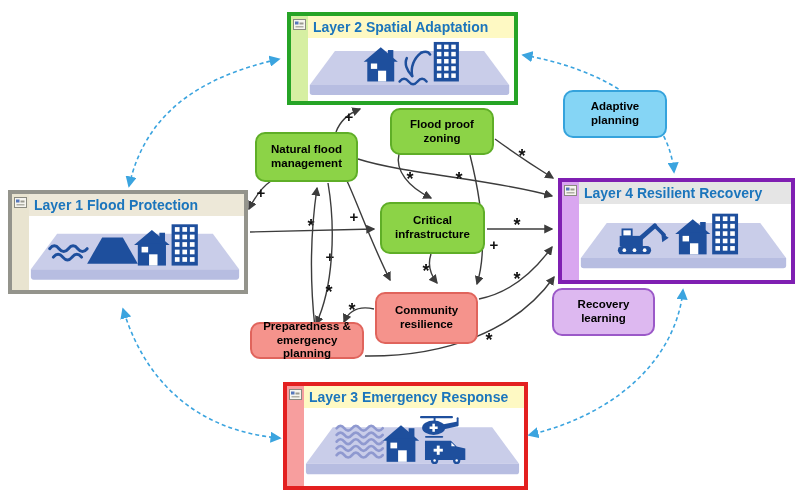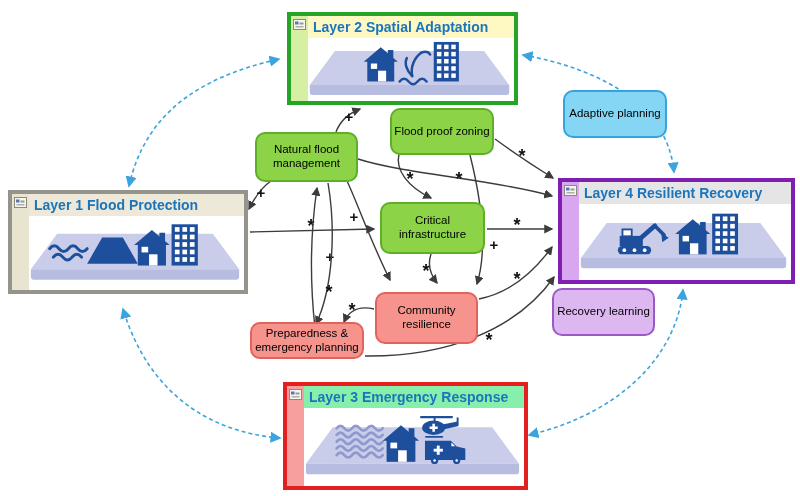--- a/index.html
+++ b/index.html
@@ -15,22 +15,22 @@
   .edge-sign{font-weight:bold;fill:#111;text-anchor:middle;font-family:"Liberation Sans",sans-serif;}
   .layer{position:absolute;box-sizing:border-box;border:4px solid #888;background:#fff;z-index:2;}
   .band{position:absolute;left:0;top:0;bottom:0;width:17px;}
   .titlebar{position:absolute;left:17px;right:0;top:0;height:22px;display:flex;align-items:center;}
   .layer-title{font-size:14px;font-weight:bold;color:var(--title-col);white-space:nowrap;padding-left:5px;}
   .mini-icon{position:absolute;left:2px;top:3px;z-index:4;line-height:0;}
   .content{position:absolute;left:17px;top:22px;right:3px;bottom:3px;background:#fff;
            display:flex;align-items:center;justify-content:center;}
   .scene{width:100%;height:100%;}
   .node{position:absolute;box-sizing:border-box;border-radius:10px;border:2.5px solid;
-        display:flex;align-items:center;justify-content:center;text-align:center;
-        font-weight:normal;font-size:11.5px;line-height:1.2;color:#000;padding:2px;z-index:5;}
+        display:flex;align-items:center;text-align:center;
+        font-weight:bold;font-size:11.5px;line-height:1.2;color:#000;padding:2px;z-index:5;}
   .icon-stroke{stroke:var(--icon-blue);fill:none;stroke-linecap:round;}
   .icon-fill{fill:var(--icon-blue);}
 </style>
 </head>
 <body>
 
 <div class="canvas">
 
   <svg id="edge-layer" width="800" height="496">
     <defs>
@@ -187,21 +187,21 @@
   <div class="layer" style="left: 283px; top: 382px; width: 245px; height: 108px; border-color: rgb(227, 32, 32);">
     <div class="band" style="background: rgb(247, 158, 158);"></div>
     <span class="mini-icon">
       <svg width="13" height="11">
           <rect x="0.5" y="0.5" width="12" height="10" fill="#F6F5EF" stroke="#8A8A80"></rect>
           <rect x="2" y="2.5" width="3.5" height="3" fill="#5577BB"></rect>
           <rect x="6.5" y="3.5" width="4" height="2" fill="#9A9A90"></rect>
           <rect x="2.5" y="7" width="8" height="1.5" fill="#B0B0A6"></rect>
         </svg>
     </span>
-    <div class="titlebar" style="background: #86efac;">
+    <div class="titlebar" style="background: #fef9c3;">
       <span class="layer-title">Layer 3 Emergency Response</span>
     </div>
     <div class="content">
       <svg class="scene" viewBox="0 0 226 66" preserveAspectRatio="xMidYMid meet">
         <polygon points="30,14 196,14 224,52 2,52" style="fill:var(--plat-top)"></polygon>
         <path d="M2,52 H224 V60 Q224,63 221,63 H5 Q2,63 2,60 Z" style="fill:var(--plat-front)"></path>
         <g fill="none" stroke-width="2.8" stroke-linecap="round" style="stroke:var(--wave-col)" transform="translate(34,12)">
           <path d="M0,3 q4,-5 8,0 q4,5 8,0 q4,-5 8,0 q4,5 8,0 q4,-5 8,0 q4,5 8,0"></path>
           <path d="M0,10 q4,-5 8,0 q4,5 8,0 q4,-5 8,0 q4,5 8,0 q4,-5 8,0 q4,5 8,0"></path>
           <path d="M0,17 q4,-5 8,0 q4,5 8,0 q4,-5 8,0 q4,5 8,0 q4,-5 8,0 q4,5 8,0"></path>

